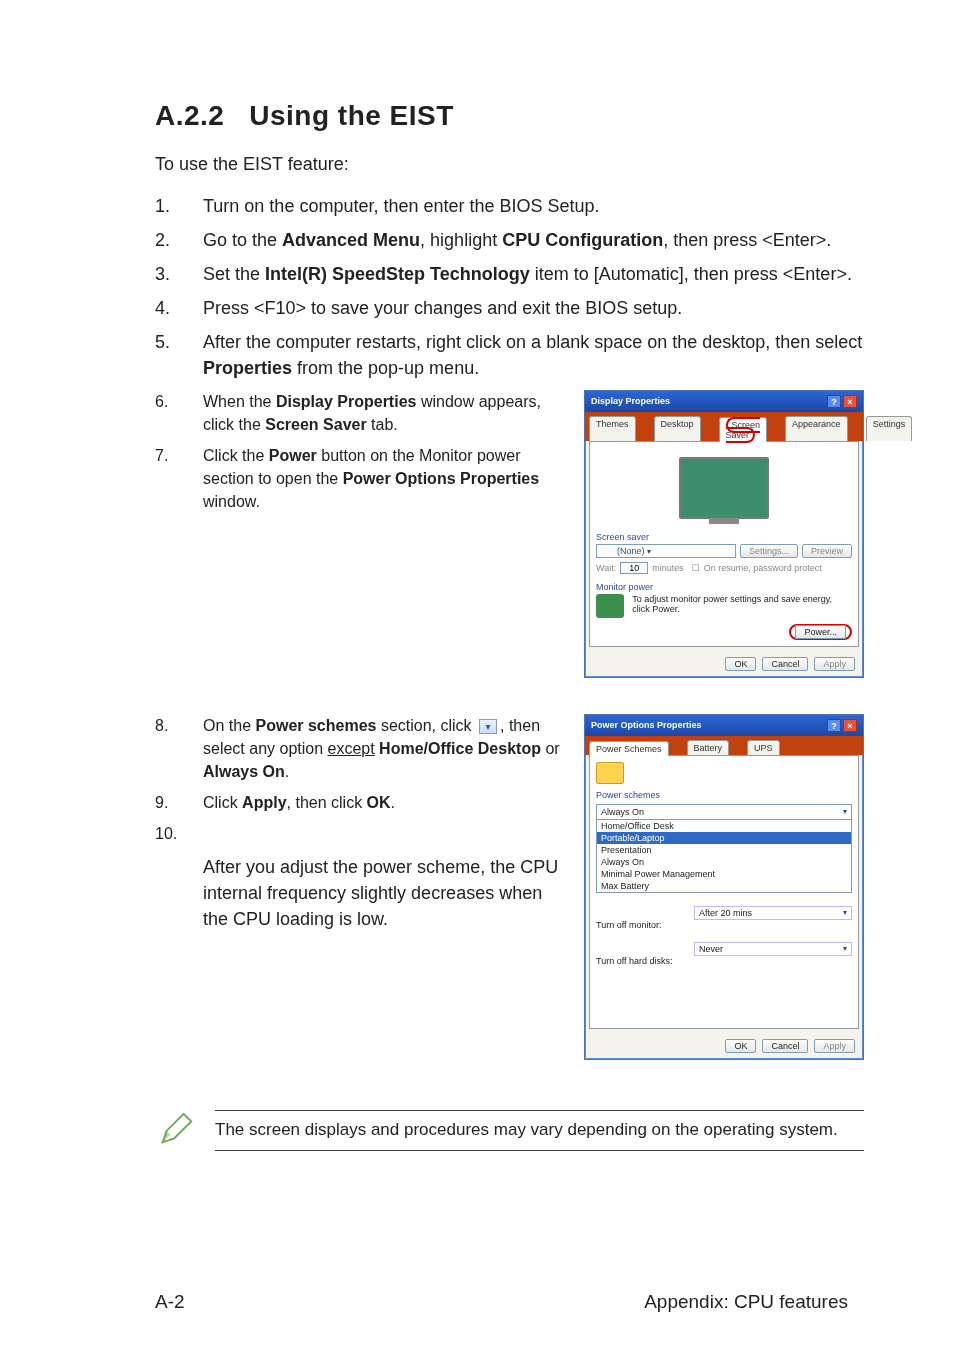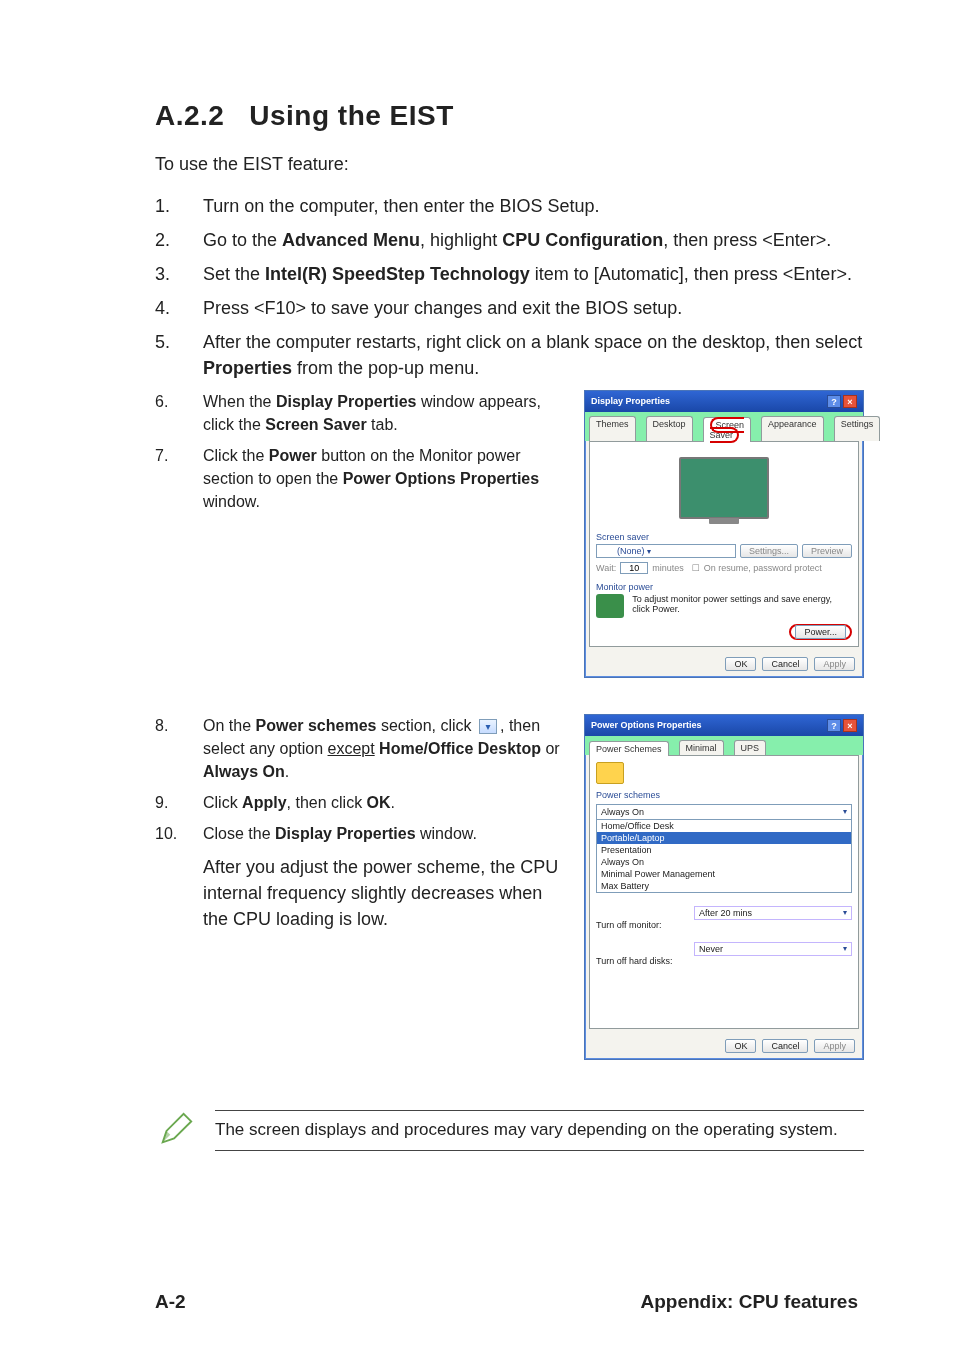--- a/index.html
+++ b/index.html
@@ -70,22 +70,22 @@
   .win-titlebar .ctrls { display:flex; gap:2px; }
   .win-titlebar .ctrl {
     width: 14px; height: 13px; text-align:center;
     font-size: 9px; line-height: 13px; font-weight:700;
   }
   .ctrl-help { background:#5e8de8; color:#fff; border:1px solid #2a4c96;}
   .ctrl-close { background:#e7533a; color:#fff; border:1px solid #a6321e;}
   .win-tabs {
     display:flex;
     padding: 4px 20px 0 4px;
-    gap: 10px;
-    background:#86efac;
+    gap: 18px;
+    background:#c2410c;
   }
   .win-tab {
     border: 1px solid #919b9c;
     border-bottom: none;
     padding: 2px 6px;
     background:#f4f3ee;
     font-size:9px;
     color:#333;
     border-radius: 3px 3px 0 0;
   }
@@ -197,23 +197,23 @@
     width:42px;height:42px;
     display:flex;align-items:center;justify-content:center;
   }
   .note-icon svg { width:38px; height:38px; }
   .note-content { flex:1; }
   .note-text { font-size:17px; padding:6px 0; line-height:1.35;}
 
   
   .page-footer {
     position:absolute;
-    bottom:38px; left:155px; right:96px;
+    bottom:38px; left:155px; right:106px;
     display:flex; justify-content:space-between;
-    font-size:19px; font-weight:700;
+    font-size:19px; font-weight:400;
   }
 
   ol.inner { list-style:none; }
   ol.inner > li { display:flex; margin-bottom:8px; line-height:1.45;}
   ol.inner > li .num { width:48px; flex:0 0 48px;}
   ol.inner > li .body { flex:1; }
   .after-note { margin-left:48px; margin-top:4px; font-size:18px; line-height:1.45;}
 </style>
 </head>
 <body>
@@ -339,40 +339,37 @@
         </span>
         </li>
       <li>
           <span class="num">9.</span>
         <span class="body">
           <span>Click </span><span class="bold">Apply</span><span>, then click </span><span class="bold">OK</span><span>.</span>
         </span>
         </li>
       <li>
           <span class="num">10.</span>
-        <span class="body">
-          <span>Close the </span><span class="bold">Display Properties</span><span> window.</span>
-        </span>
         </li>
     </ol>
     <p class="after-note">After you adjust the power scheme, the CPU internal frequency slightly decreases when the CPU loading is low.</p>
   </div>
   <div class="right">
 
     <div class="win-dialog">
       <div class="win-titlebar">
         <span>Power Options Properties</span>
         <span class="ctrls">
           <span class="ctrl ctrl-help">?</span>
           <span class="ctrl ctrl-close">×</span>
         </span>
       </div>
       <div class="win-tabs">
         <div class="win-tab active">Power Schemes</div>
-        <div class="win-tab">Minimal</div>
+        <div class="win-tab">Battery</div>
         <div class="win-tab">UPS</div>
       </div>
       <div class="win-body">
         <div style="display:flex;align-items:flex-start;gap:4px;margin-bottom:6px;">
           <span class="battery-icon"></span>
         </div>
         <div class="fs-label">Power schemes</div>
         <div class="po-scheme-box">
           <div class="po-scheme-selected">
             <span>Always On</span>

